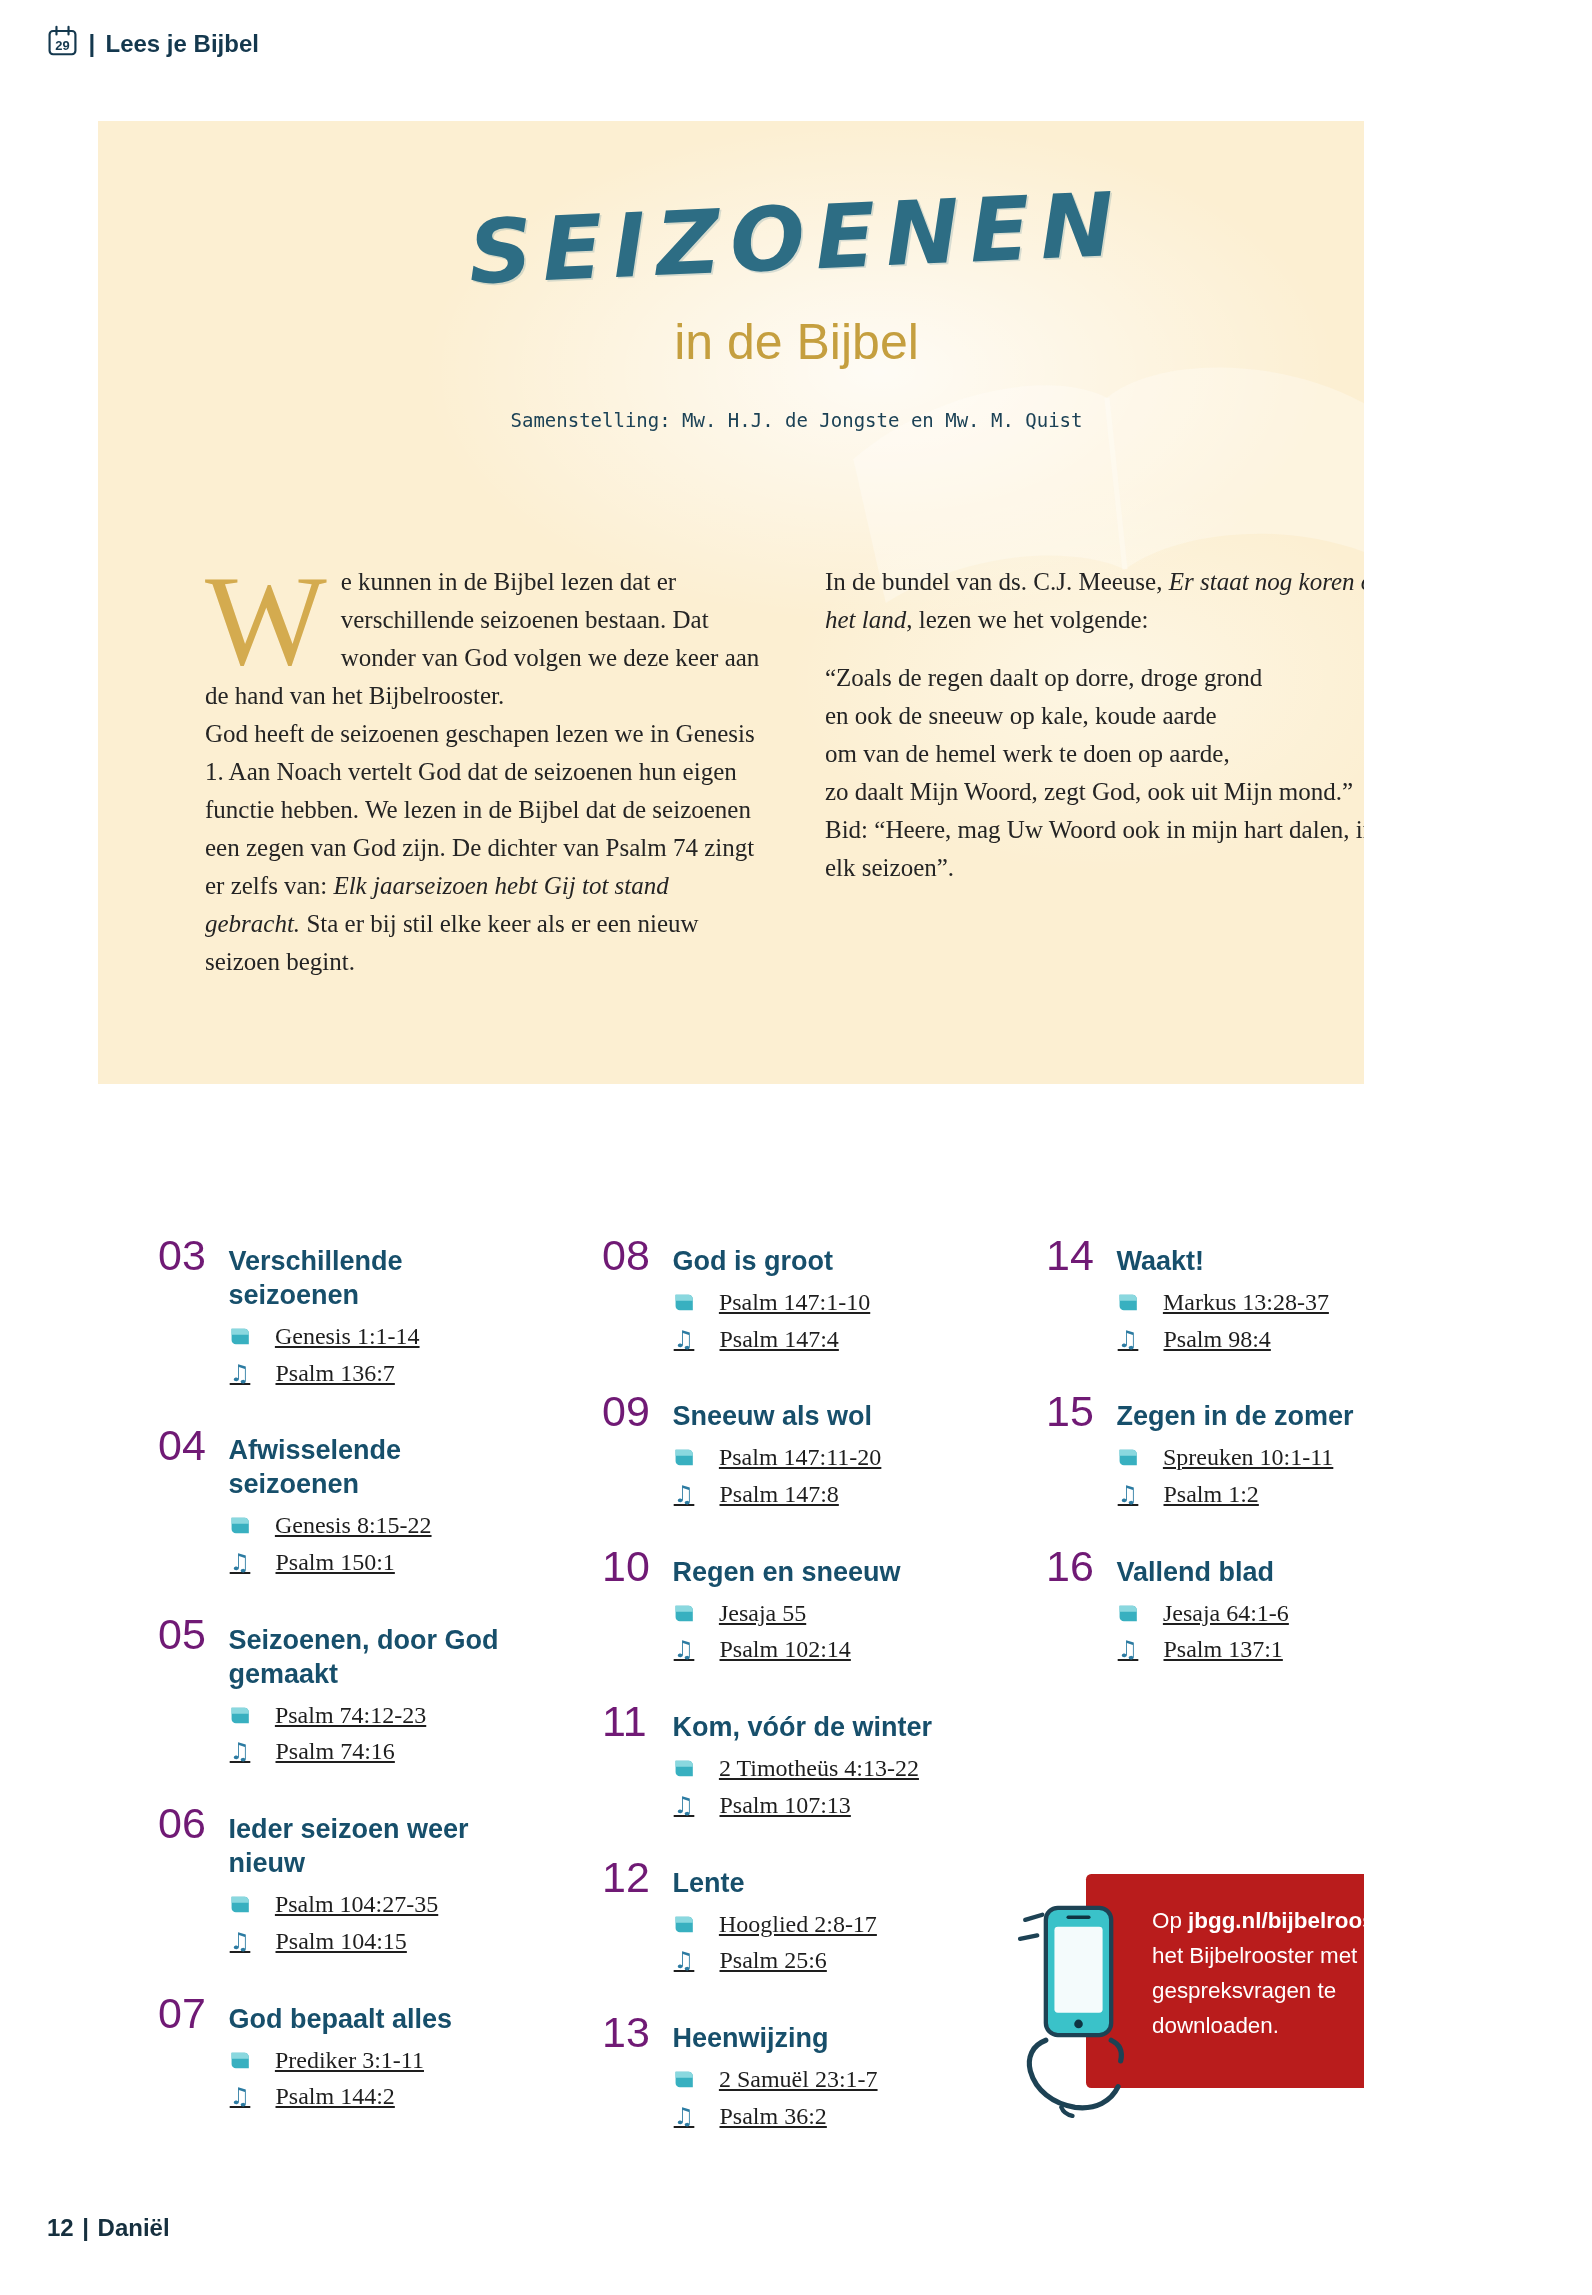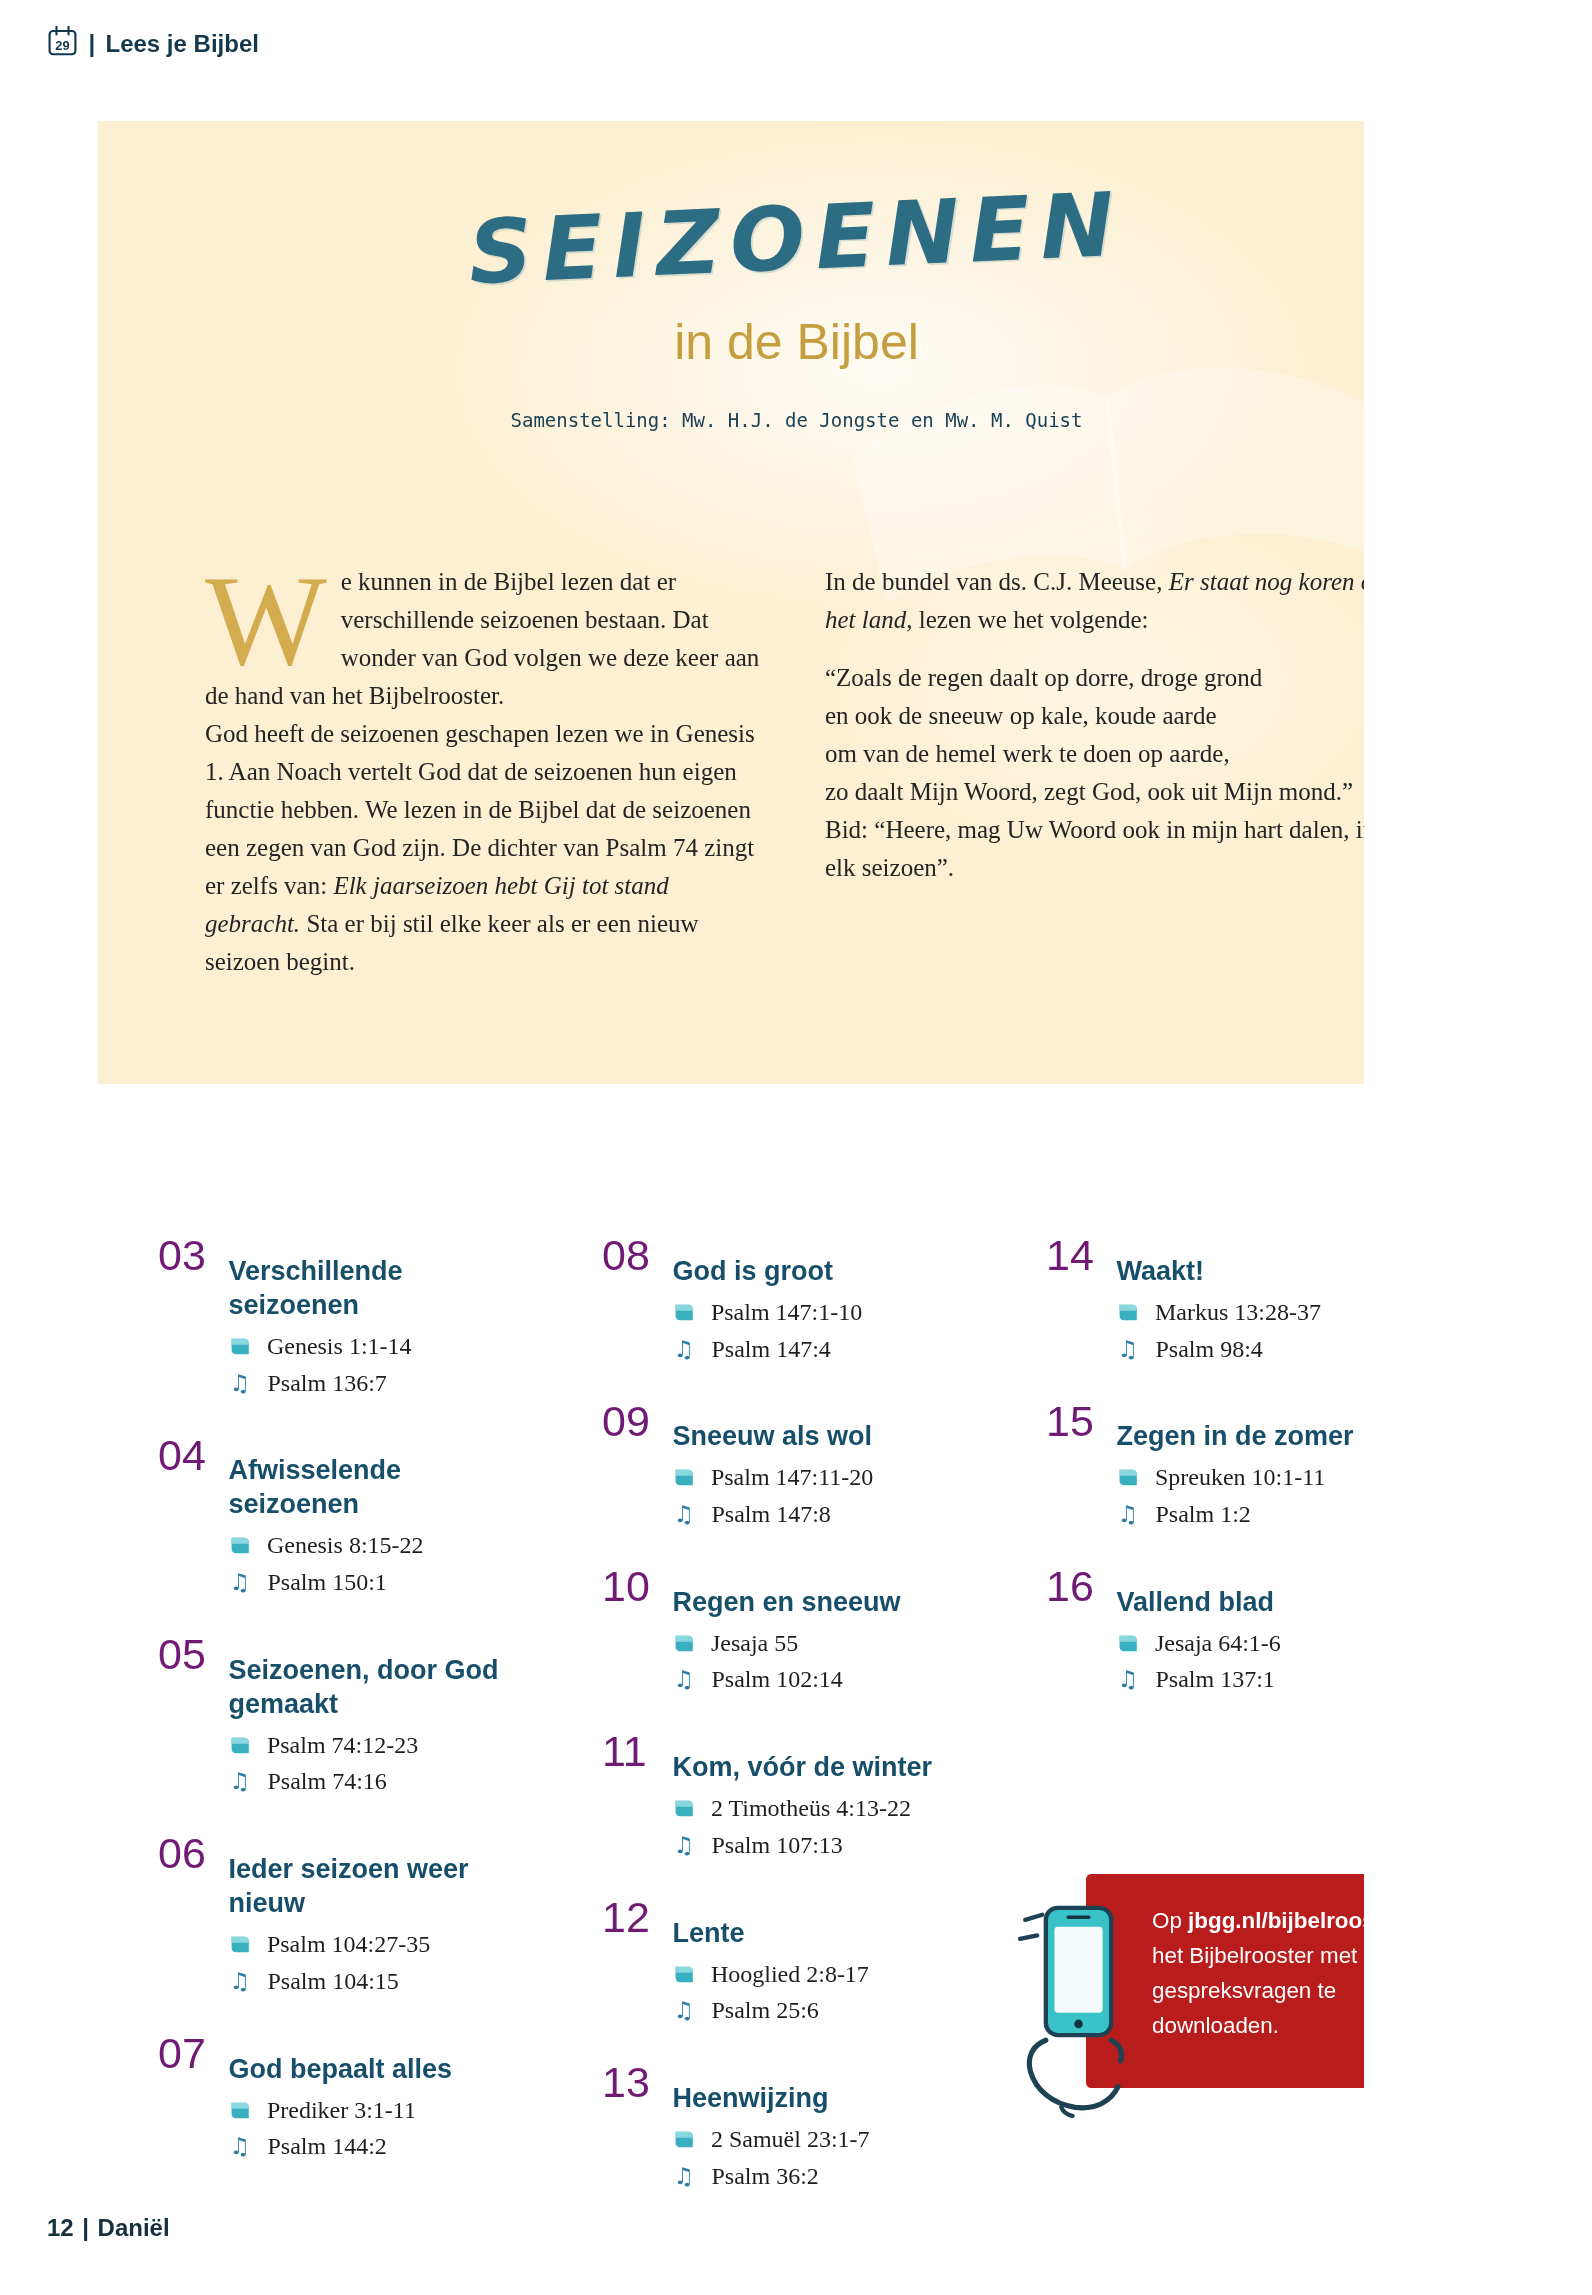--- a/index.html
+++ b/index.html
@@ -77,25 +77,25 @@
   .scol { display: flex; flex-direction: column; }
   .item { display: flex; align-items: flex-start; gap: 15.5px; margin-bottom: 33px; }
   .num {
     font-family: "Liberation Sans", sans-serif;
     font-size: 43px; line-height: 43px; color: #701a75;
     min-width: 55px; margin-top: -1.7px;
   }
   .ititle {
     font-family: "Liberation Sans", sans-serif;
     font-weight: 700; font-size: 27px; line-height: 34px;
-    color: #174f6b; max-width: 274px; margin: 18px 0 7px;
+    color: #174f6b; max-width: 274px; margin: 8px 0 7px;
   }
   .ref {
-    display: flex; align-items: center; gap: 16px;
-    font-size: 24px; line-height: 35px; color: #1e1e1e; margin: 1.7px 0;
+    display: flex; align-items: center; gap: 24px;
+    font-size: 24px; line-height: 35px; color: #1e1e1e; margin: 1.7px 0; text-decoration: underline;
   }
   .bicon svg { display: block; }
   .nicon {
     font-family: "DejaVu Sans", sans-serif;
     font-size: 23px; color: #2c7ba2; line-height: 1; width: 23px; text-align: center;
   }
 
   
   .download {
     position: absolute; left: 1086px; top: 1874px;

